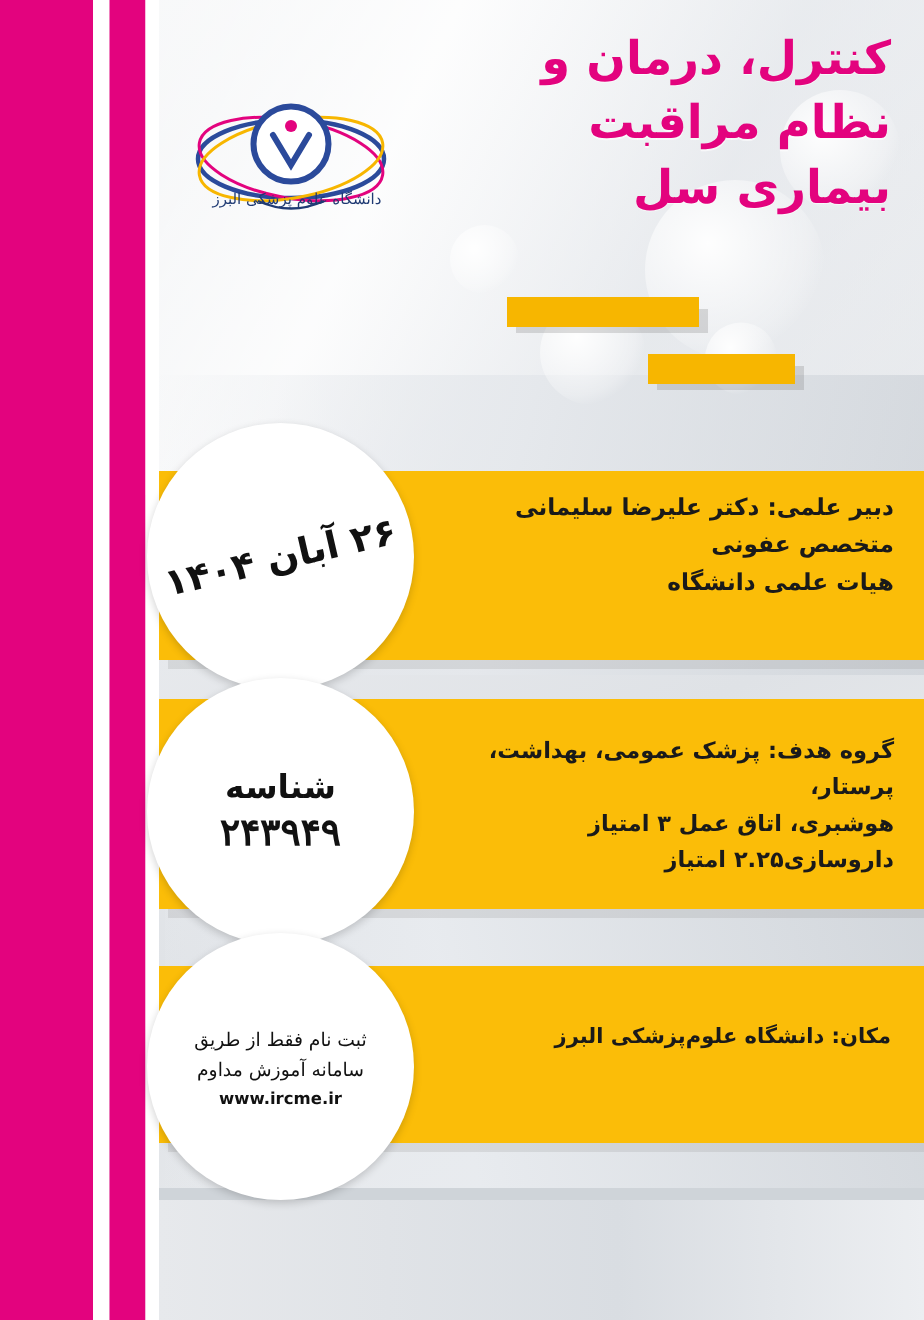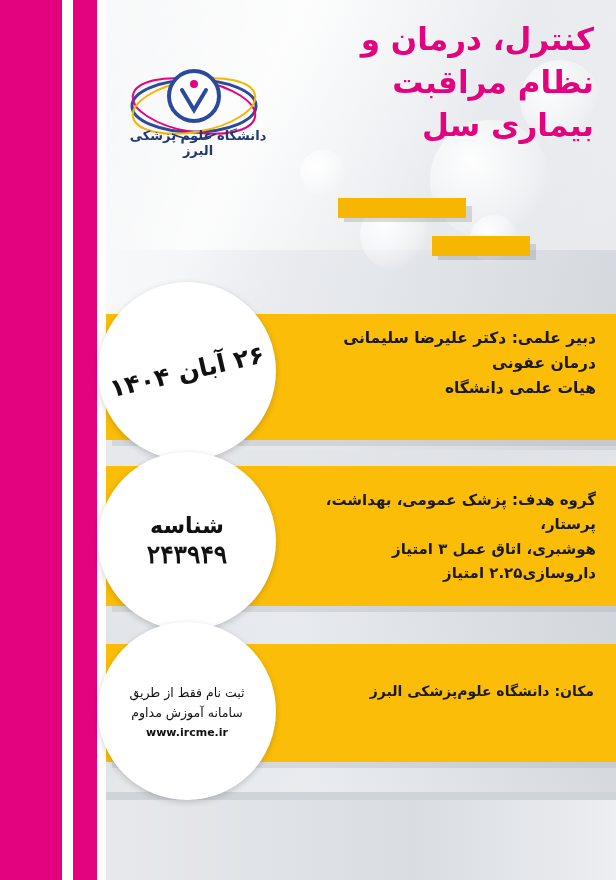--- a/index.html
+++ b/index.html
@@ -99,23 +99,23 @@
     top: 48px;
     width: 132px;
     height: 112px;
   }
   .logo-caption {
     position: absolute;
     left: 118px;
     top: 128px;
     width: 160px;
     text-align: center;
-    font-size: 13px;
+    font-size: 10px;
     color: #1f3a73;
-    font-weight: bold;
+    font-weight: normal;
     letter-spacing: 0.2px;
   }
 
   
   .accent-bar {
     position: absolute;
     background: #f7b600;
   }
   .accent-1 { left: 338px; top: 198px; width: 128px; height: 20px; }
   .accent-1-shadow { left: 344px; top: 206px; width: 128px; height: 16px; background: rgba(120,120,120,0.25); }
@@ -251,21 +251,21 @@
   <div class="logo-caption">دانشگاه علوم پزشکی البرز</div>
 
   <div class="accent-bar accent-1-shadow"></div>
   <div class="accent-bar accent-1"></div>
   <div class="accent-bar accent-2-shadow"></div>
   <div class="accent-bar accent-2"></div>
 
   <div class="yellow-row row-1"></div>
   <div class="row-text row-1-text">
     <div>دبیر علمی: دکتر علیرضا سلیمانی</div>
-    <div>درمان عفونی</div>
+    <div>متخصص عفونی</div>
     <div>هیات علمی دانشگاه</div>
   </div>
 
   <div class="yellow-row row-2"></div>
   <div class="row-text row-2-text">
     <div>گروه هدف: پزشک عمومی، بهداشت، پرستار،</div>
     <div>هوشبری، اتاق عمل ۳ امتیاز</div>
     <div>داروسازی۲.۲۵ امتیاز</div>
   </div>
 

